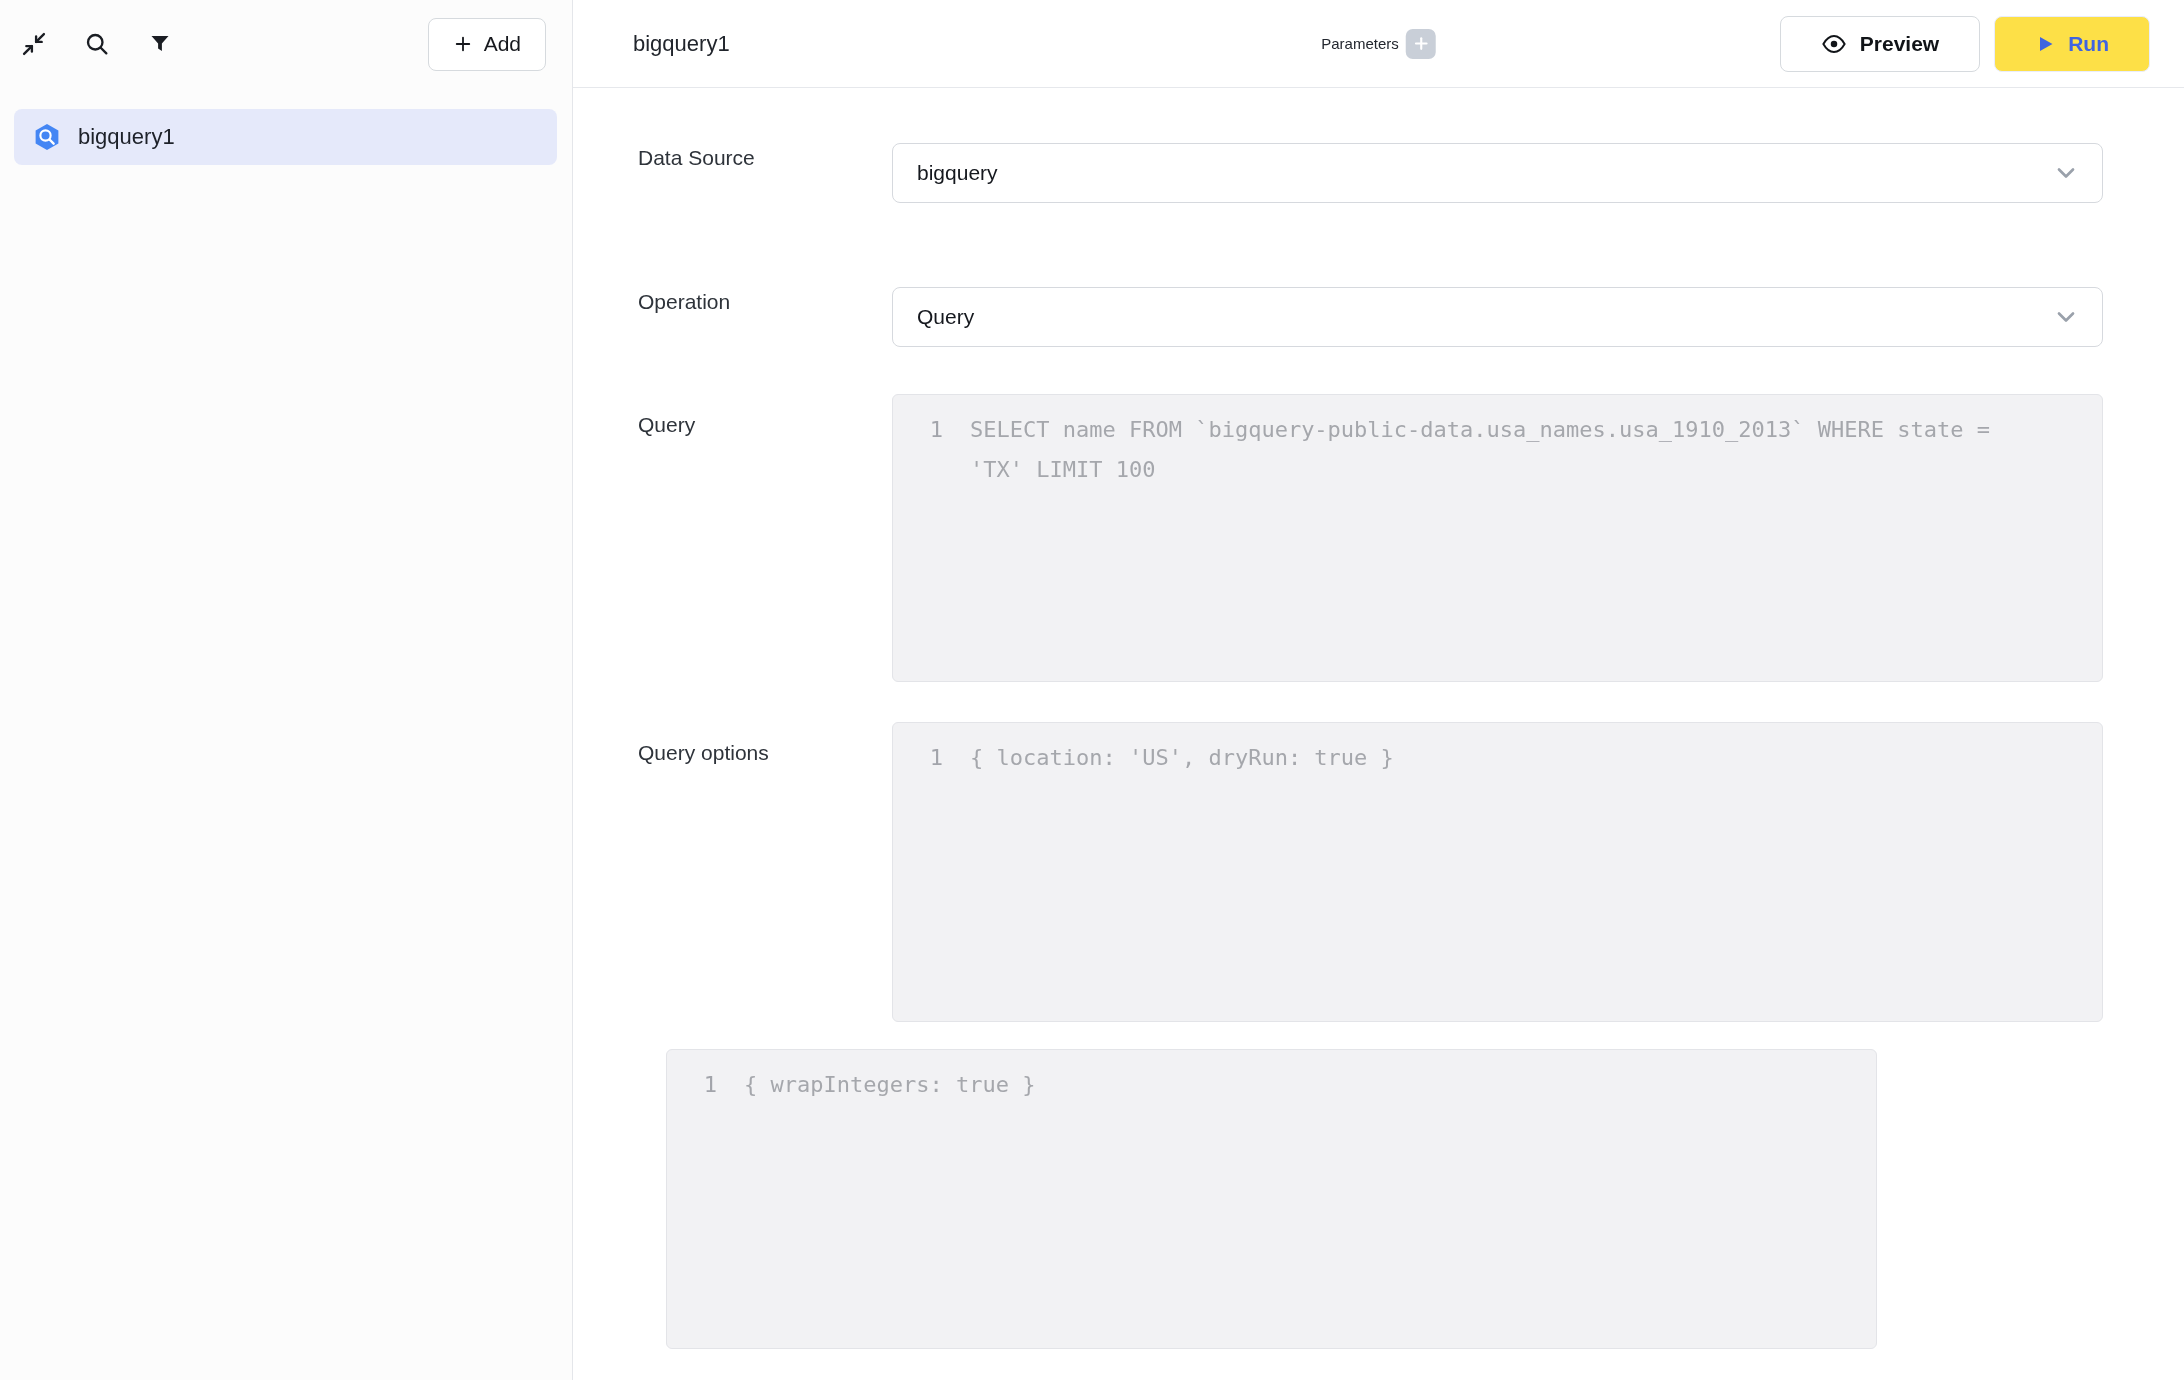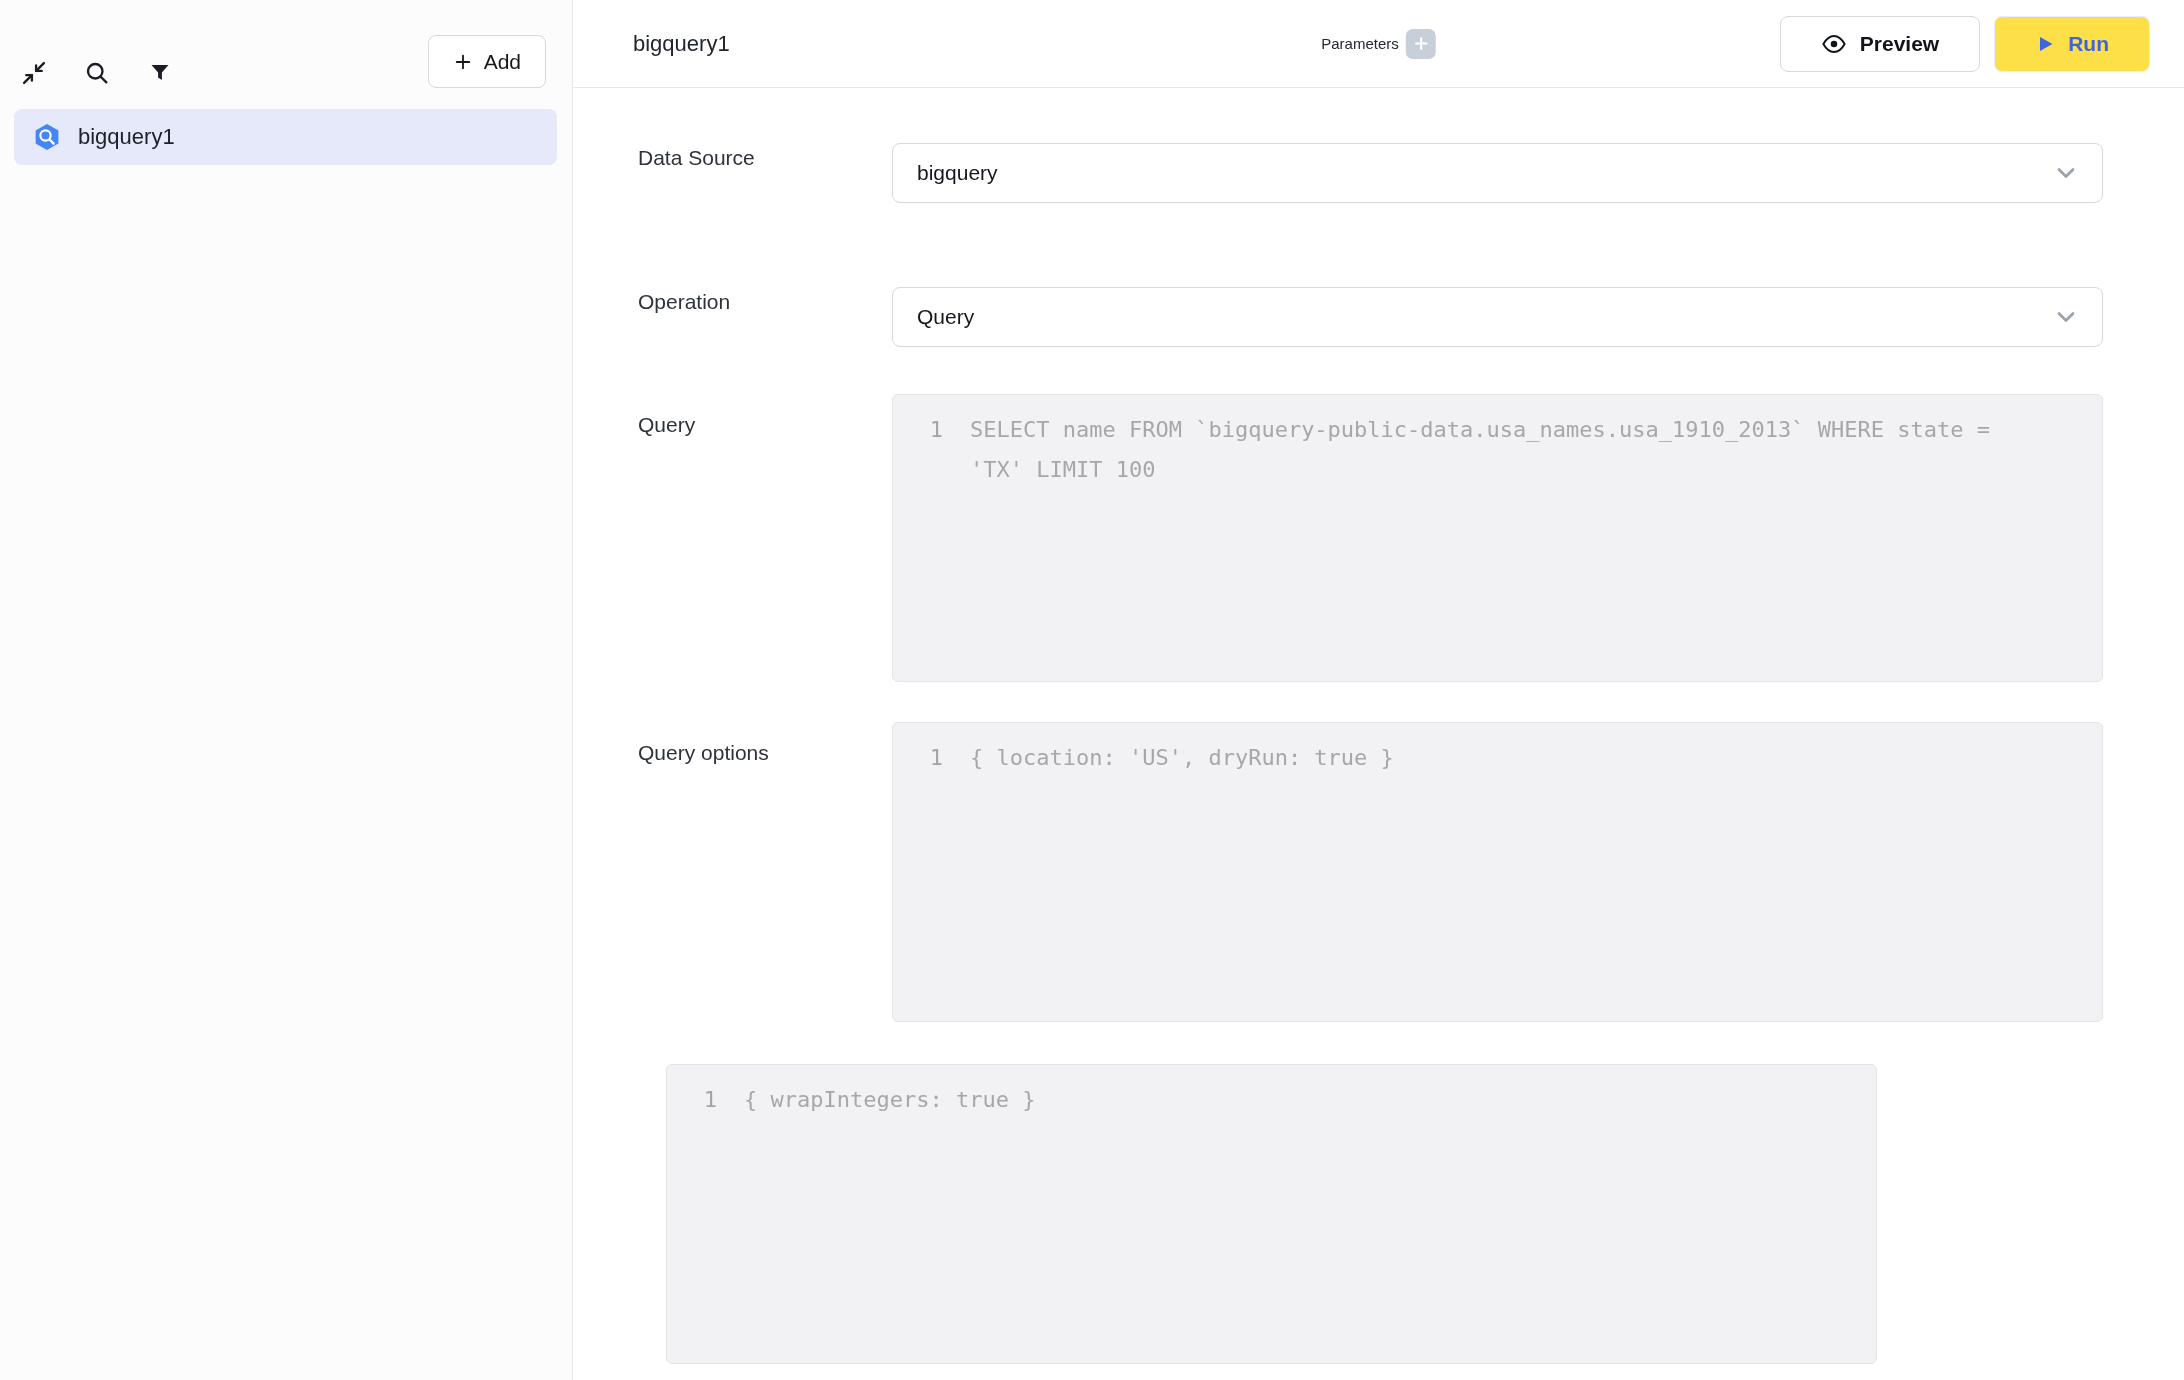--- a/index.html
+++ b/index.html
@@ -15,21 +15,21 @@
   .sidebar {
     width: 573px;
     height: 100%;
     background: #fcfcfc;
     border-right: 1.5px solid #e4e6ea;
     flex-shrink: 0;
   }
   .sidebar-top {
     height: 88px;
     display: flex;
-    align-items: flex-end;
+    align-items: center;
     padding: 0 26px 0 19px;
   }
   .icon-btn {
     width: 30px; height: 30px;
     display: flex; align-items: center; justify-content: center;
     cursor: pointer;
     margin-right: 33px;
   }
   .add-btn {
     margin-left: auto;
@@ -126,21 +126,21 @@
     margin-left: 27px;
     color: #a5a7ac;
     white-space: pre-wrap;
     max-width: 1060px;
   }
   .h-query { height: 288px; }
   .h-options { height: 300px; }
   .mb-1 { margin-bottom: 84px; }
   .mb-2 { margin-bottom: 47px; }
   .mb-3 { margin-bottom: 40px; }
-  .mb-4 { margin-bottom: 42px; }
+  .mb-4 { margin-bottom: 27px; }
 
   svg { display: block; }
 </style>
 </head>
 <body>
 
 <div class="app">
 
   <aside class="sidebar">
     <div class="sidebar-top">

